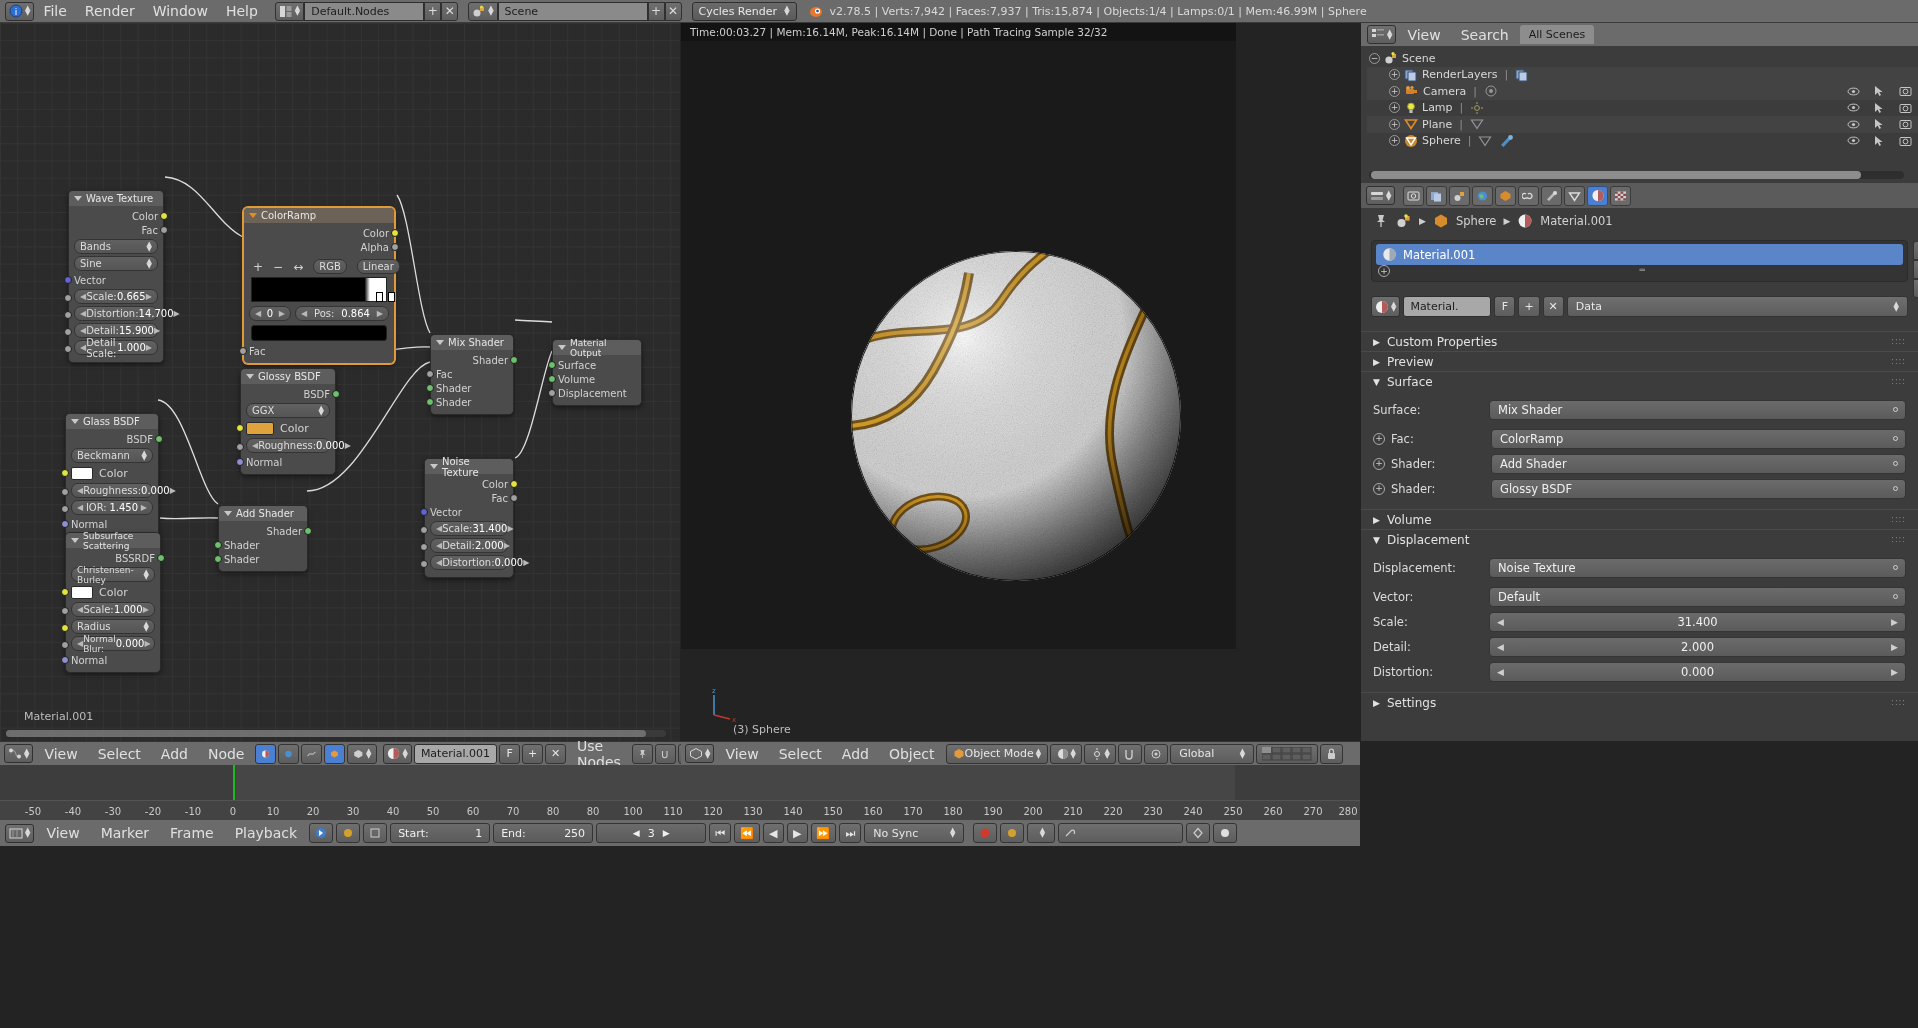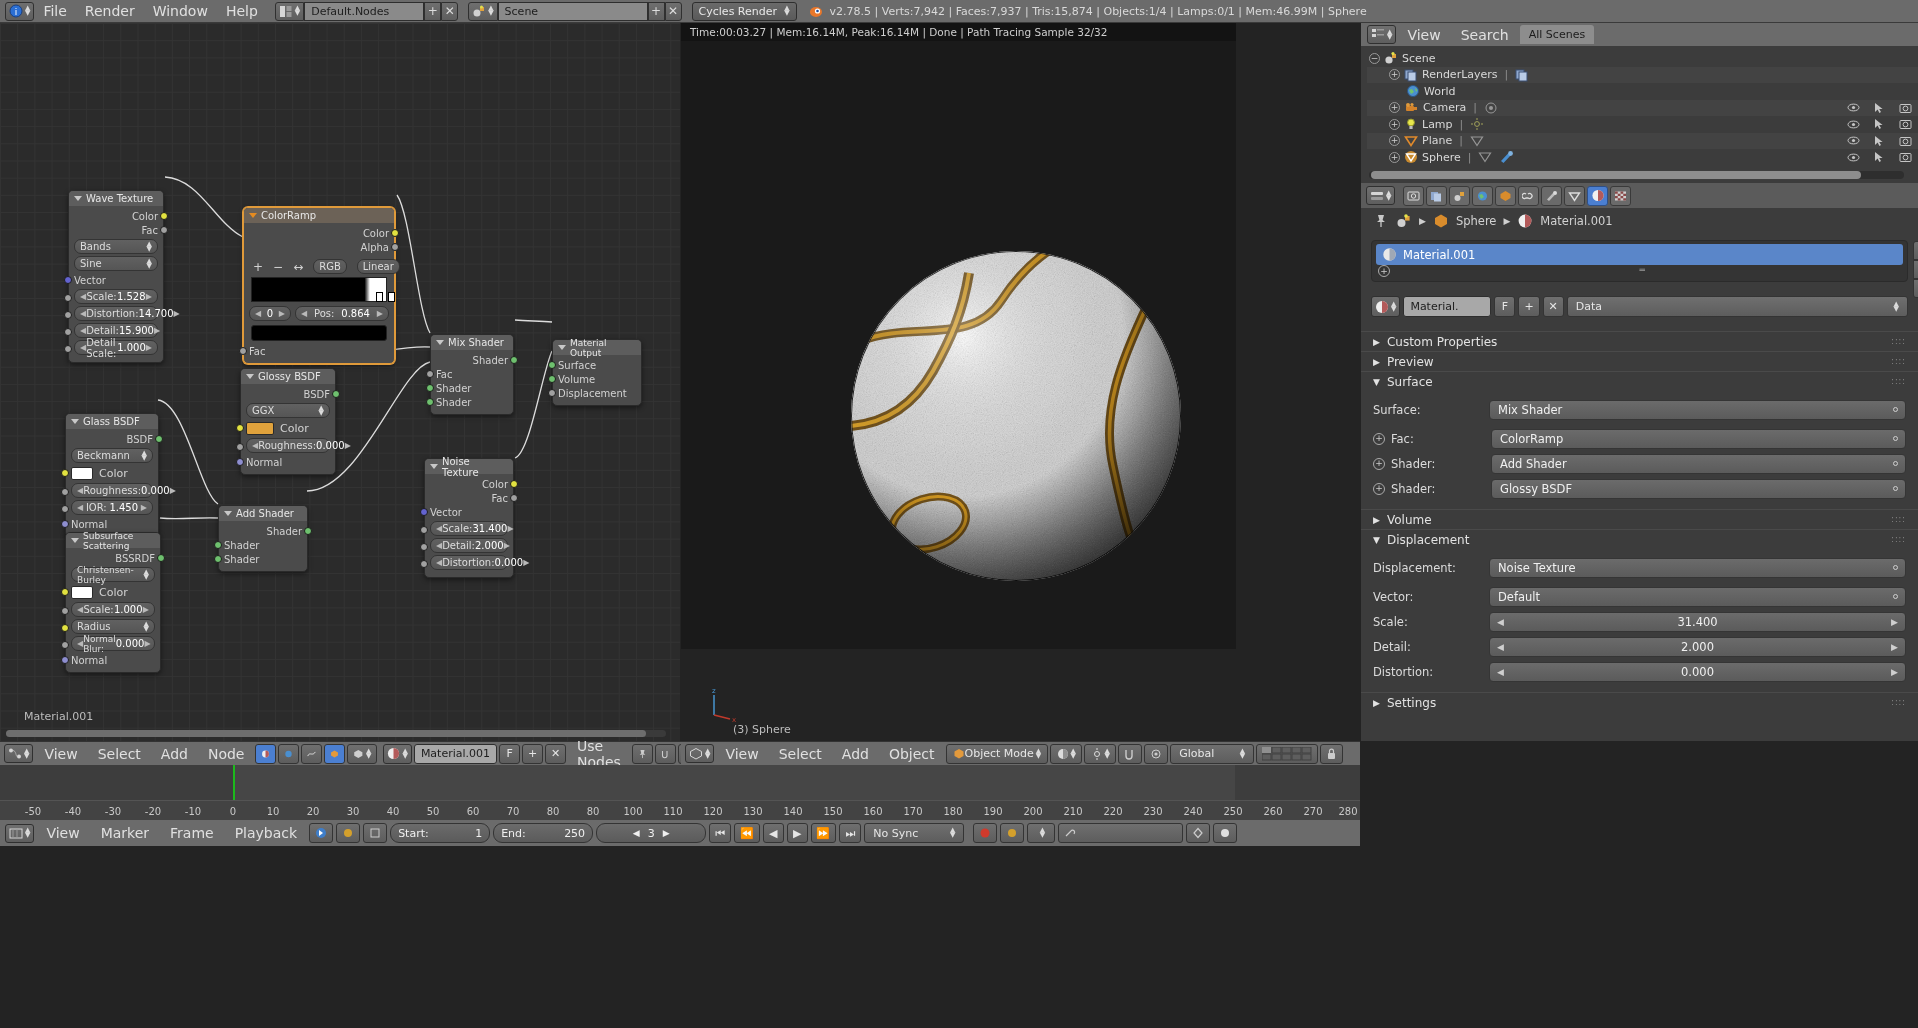--- a/index.html
+++ b/index.html
@@ -134,21 +134,21 @@
     border-top:1px solid #545454; }
   .tick { position:absolute; bottom:3px; font-size:10px; color:#c9c9c9; transform:translateX(-50%); }
   #playhead { position:absolute; left:233px; top:0; width:2px; height:55px; background:#1cba1c; }
   #tlrange { position:absolute; left:233px; top:0; width:1002px; height:35px; background:rgba(255,255,255,.05); }
   #tlfooter { position:absolute; left:0; top:820px; width:1360px; height:26px;
     background:#6b6b6b; display:flex; align-items:center; gap:3px; padding:0 5px; }
   #bottomfill { position:absolute; left:0; top:846px; width:1918px; height:182px; background:#232323; }
   #bottomfillR { position:absolute; left:1360px; top:765px; width:558px; height:263px; background:#232323; }
   .tbtn { background:linear-gradient(#6f6f6f,#5d5d5d); border:1px solid #343434; border-radius:3px;
     height:20px; min-width:21px; display:flex; align-items:center; justify-content:center; color:#e6e6e6; font-size:11px; padding:0 5px; }
-  .numfield { background:linear-gradient(#6b6b6b,#5b5b5b); border:1px solid #343434; border-radius:9px;
+  .numfield { background:linear-gradient(#6b6b6b,#5b5b5b); border:1px solid #343434; border-radius:3px;
     height:20px; display:flex; align-items:center; justify-content:space-between; padding:0 7px; color:#f0f0f0; font-size:11px; gap:8px; }
 </style>
 </head>
 <body>
 
 <div id="app">
 
   <div id="topbar">
     <div class="iconbox" style="margin-left:5px;">
       <svg width="14" height="14" viewBox="0 0 14 14">
@@ -263,21 +263,21 @@
           </div>
         <div class="sockrow">
           <span class="sock left s-blue"></span>
           <span>Vector</span>
         </div>
         <div style="position:relative;">
             <span class="sock left s-grey" style="top:5px;"></span>
           <div class="ctl">
               <span class="arw">◀</span>
               <span class="lbl">Scale:</span>
-              <span class="val">1.528</span>
+              <span class="val">0.665</span>
               <span class="arw">▶</span>
             </div>
           </div>
         <div style="position:relative;">
             <span class="sock left s-grey" style="top:5px;"></span>
           <div class="ctl">
               <span class="arw">◀</span>
               <span class="lbl">Distortion:</span>
               <span class="val">14.700</span>
               <span class="arw">▶</span>
@@ -702,28 +702,20 @@
             <rect x="4" y="4" width="8" height="9" fill="#b9cbe6" stroke="#3b4f72"></rect>
           </svg>
         <span>RenderLayers</span>
         <span style="margin:0 7px; color:#8d8d8d;">|</span>
         <svg width="14" height="14" viewBox="0 0 14 14">
             <rect x="1" y="2" width="8" height="9" fill="#8fa8cf" stroke="#3b4f72"></rect>
             <rect x="4" y="4" width="8" height="9" fill="#b9cbe6" stroke="#3b4f72"></rect>
           </svg>
       </div>
 
-      <div class="orow" style="padding-left:39px;">
-        <svg width="14" height="14" viewBox="0 0 14 14" style="margin-right:4px;">
-            <circle cx="7" cy="7" r="5.5" fill="#4a8fd0" stroke="#2c5480"></circle>
-            <path d="M3,6 L6,5 L8,8 L5,10 Z" fill="#6fc16f"></path>
-            <path d="M9,4 L11.5,6 L10,8 Z" fill="#6fc16f"></path>
-          </svg>
-        <span>World</span>
-      </div>
 
       <div class="orow alt" style="padding-left:22px;">
         <span class="exp">+</span>
         <svg width="15" height="14" viewBox="0 0 15 14" style="margin:0 4px;">
             <rect x="2" y="5" width="8" height="5" rx="1" fill="#d3822a"></rect>
             <circle cx="4" cy="4" r="2" fill="#e09a3c"></circle>
             <circle cx="8" cy="3.5" r="1.6" fill="#e09a3c"></circle>
             <rect x="10" y="6" width="3" height="3" fill="#d3822a"></rect>
           </svg>
         <span>Camera</span>

